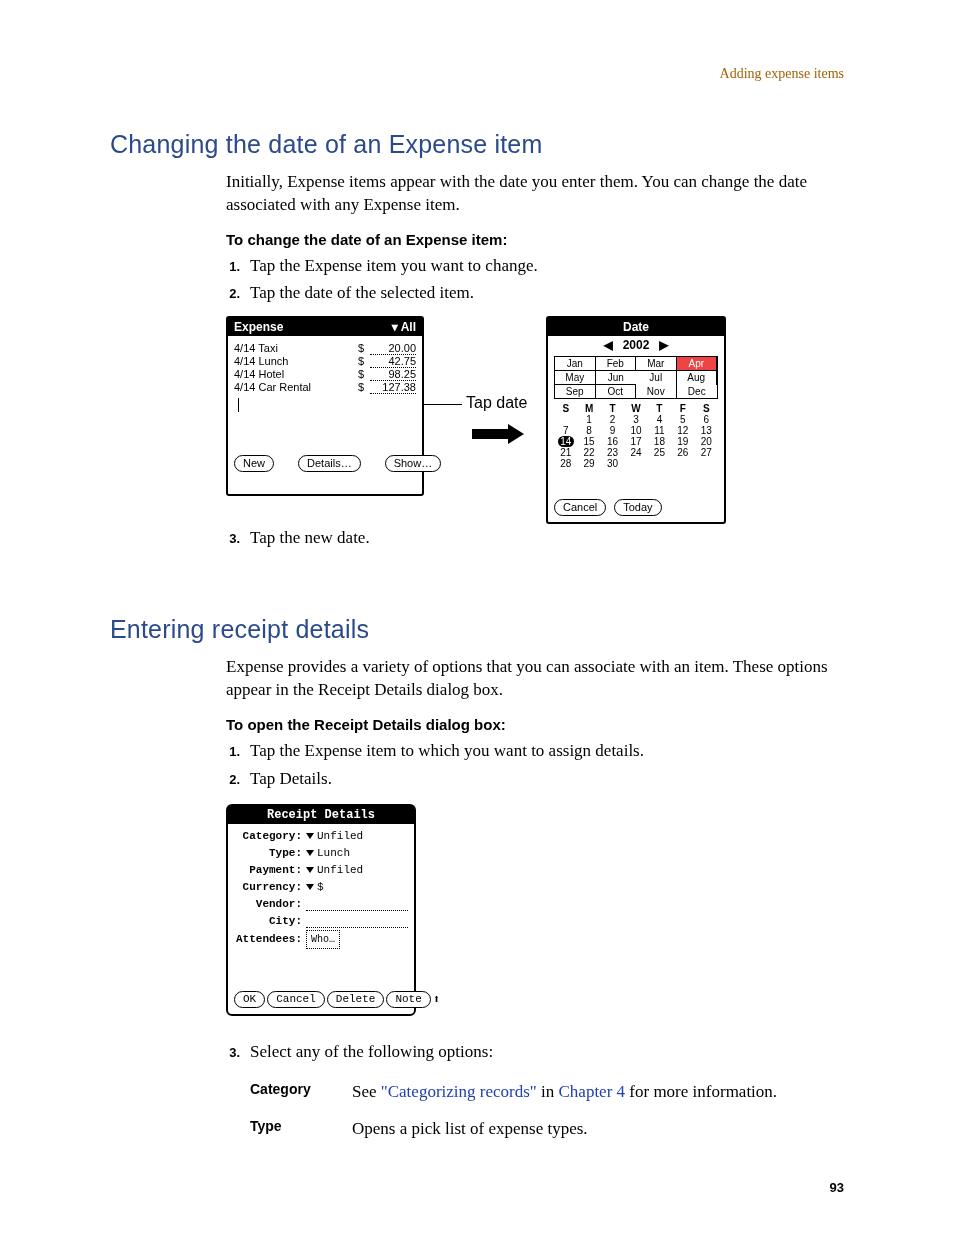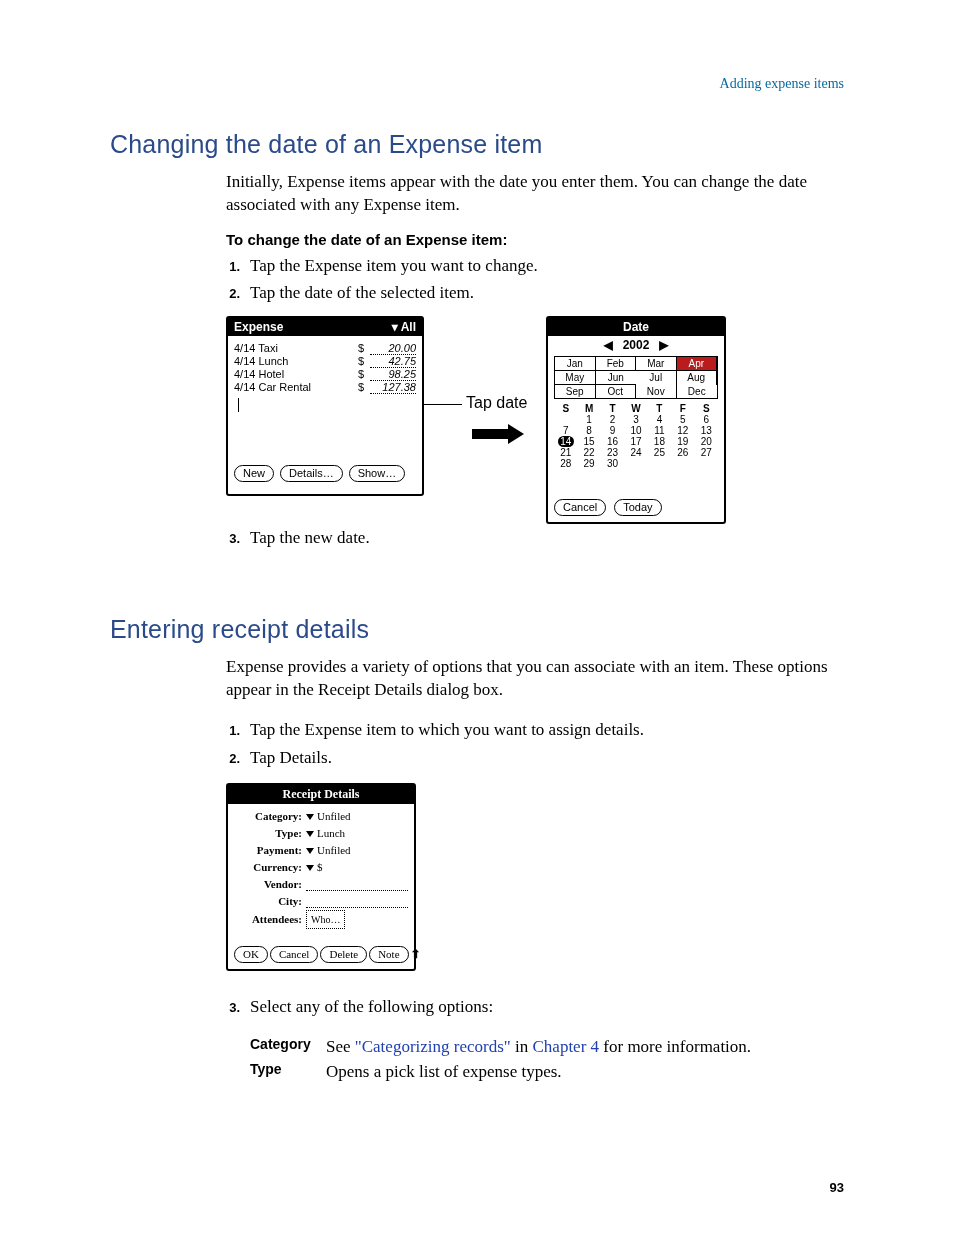--- a/index.html
+++ b/index.html
@@ -12,24 +12,24 @@
   }
   .page {
     position: relative;
     width: 954px;
     height: 1235px;
     box-sizing: border-box;
     padding: 60px 110px 0 110px;
   }
   .running-head {
     position: absolute;
-    top: 76px;
+    top: 66px;
     right: 110px;
     font-size: 14px;
-    color: #0369a1;
+    color: #a16207;
   }
   .h2 {
     font-family: Arial, Helvetica, sans-serif;
     font-weight: 400;
     color: #2a4a8a;
     font-size: 25px;
     letter-spacing: 0.2px;
     margin: 64px 0 12px 0;
   }
   .h2.first { margin-top: 70px; }
@@ -113,32 +113,32 @@
     left: 0; top: 0;
     width: 198px; height: 180px;
   }
   .fig1 .expense .list {
     padding: 6px 6px 0 6px;
     font-size: 11px;
   }
   .fig1 .expense .row { display: flex; align-items: baseline; }
   .fig1 .expense .row .desc { flex: 1; white-space: nowrap; }
   .fig1 .expense .row .cur  { width: 12px; }
-  .fig1 .expense .row .amt  { width: 46px; text-align: right; font-style: italic; }
+  .fig1 .expense .row .amt  { width: 46px; text-align: right; }
   .fig1 .expense .cursor-row {
     margin-top: 4px;
     border-left: 1px solid #000;
     height: 14px;
     width: 2px;
     margin-left: 4px;
   }
   .fig1 .expense .btnbar {
     position: absolute;
-    left: 6px; bottom: 12px;
-    display: flex; gap: 6px;
+    left: 6px; bottom: 22px;
+    display: flex; gap: 24px;
   }
   .fig1 .callout-line {
     position: absolute;
     left: 198px; top: 88px;
     width: 38px; height: 0;
     border-top: 1px solid #000;
   }
   .fig1 .callout-text {
     position: absolute;
     left: 240px; top: 78px;
@@ -179,21 +179,21 @@
     font-size: 10px;
   }
   .fig1 .datepanel .monthgrid div {
     border-right: 1px solid #000;
     border-bottom: 1px solid #000;
     padding: 1px 0;
     text-align: center;
   }
   .fig1 .datepanel .monthgrid div:nth-child(6n) { border-right: none; }
   .fig1 .datepanel .monthgrid div:nth-child(n+7) { border-bottom: none; }
-  .fig1 .datepanel .monthgrid .sel { background: #b91c1c; color: #fff; }
+  .fig1 .datepanel .monthgrid .sel { background: #ef4444; color: #fff; }
   .fig1 .datepanel .daygrid {
     margin: 0 6px;
     display: grid;
     grid-template-columns: repeat(7, 1fr);
     font-size: 10px;
     text-align: center;
   }
   .fig1 .datepanel .daygrid .dow { font-weight: 700; }
   .fig1 .datepanel .daygrid .selday span {
     background: #000; color: #fff; border-radius: 7px;
@@ -202,23 +202,24 @@
   .fig1 .datepanel .btnbar2 {
     position: absolute; left: 6px; bottom: 6px;
     display: flex; gap: 8px;
   }
 
   
   .fig2 {
     margin: 12px 0 0 0;
   }
   .fig2 .receipt {
-    width: 190px; height: 188px;
+    width: 190px; height: 212px;
     position: relative;
-    font-family: Liberation Serif, serif;
+    font-family: Liberation Mono, monospace;
+    border-radius: 6px;
   }
   .fig2 .receipt .titlebar2 {
     background: #000; color: #fff; font-size: 12px; font-weight: 700;
     text-align: center; padding: 2px 0;
   }
   .fig2 .receipt .fields { padding: 4px 6px 0 6px; font-size: 11px; }
   .fig2 .receipt .frow { display: flex; align-items: center; line-height: 17px; }
   .fig2 .receipt .frow .lab { width: 68px; font-weight: 700; text-align: right; padding-right: 4px; }
   .fig2 .receipt .tri {
     display: inline-block;
@@ -243,23 +244,24 @@
     position: absolute; left: 6px; bottom: 6px;
     display: flex; gap: 2px; align-items: center;
   }
   .fig2 .receipt .uparrow {
     font-size: 12px; font-weight: 700;
   }
 
   
   .opt-row {
     display: flex;
+    gap: 26px;
     font-size: 17px;
     line-height: 1.5;
-    margin: 0 0;
+    margin: 12px 0;
   }
   .opt-row .term {
     font-family: Arial, Helvetica, sans-serif;
     font-weight: 700;
     font-size: 14px;
     width: 76px;
   }
   a.link { color: #2040b0; text-decoration: none; }
 
   .pagenum {
@@ -418,20 +420,21 @@
       <li>
           <span class="num">3.</span>
           <span>Tap the new date.</span>
         </li>
     </ol>
   </div>
 
   <h2 class="h2">Entering receipt details</h2>
   <div class="body-indent">
     <p class="para">Expense provides a variety of options that you can associate with an item. These options appear in the Receipt Details dialog box.</p>
+    <div class="proc-head">To open the Receipt Details dialog box:</div>
     <ol class="steps">
       <li>
           <span class="num">1.</span>
           <span>Tap the Expense item to which you want to assign details.</span>
         </li>
       <li>
           <span class="num">2.</span>
           <span>Tap Details.</span>
         </li>
     </ol>

